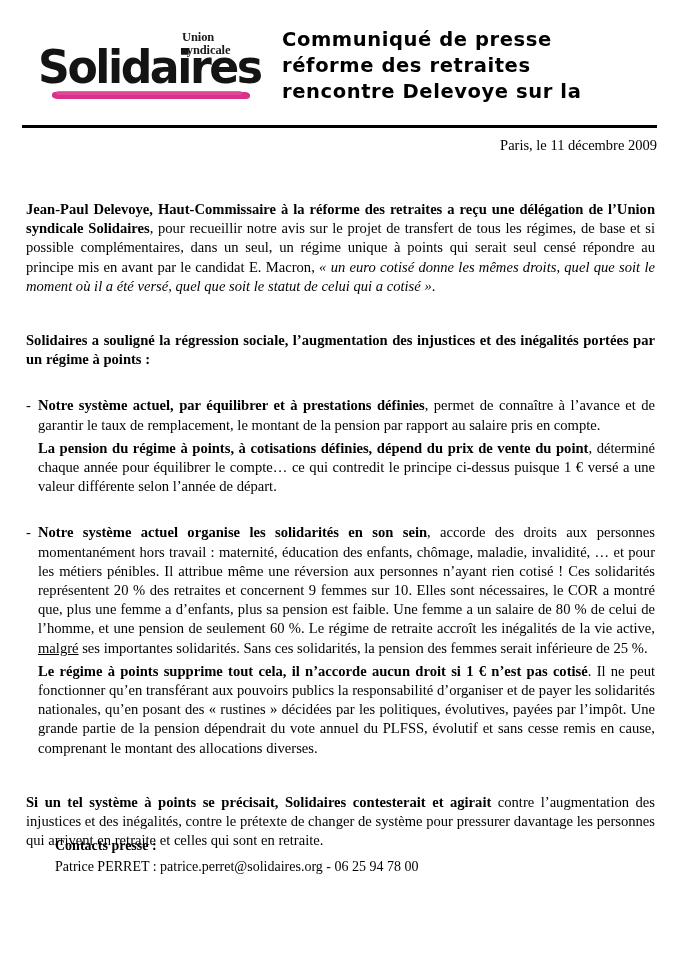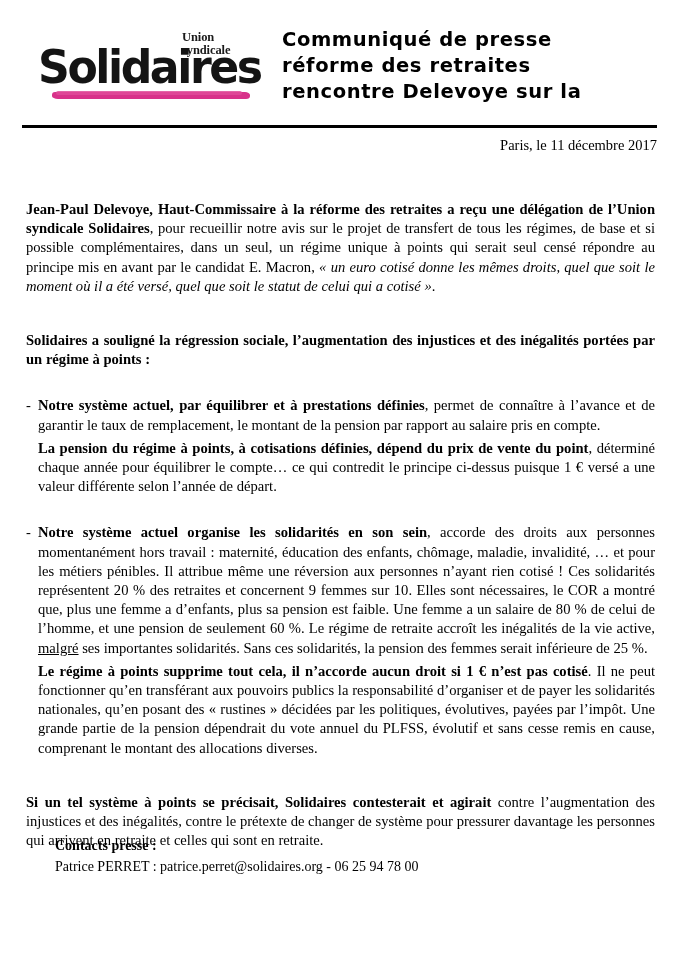--- a/index.html
+++ b/index.html
@@ -192,21 +192,21 @@
       <div class="logo-rule"></div>
     </div>
 
     <div class="title-block">
       <span class="tline">Communiqué de presse</span>
       <span class="tline">réforme des retraites</span>
       <span class="tline">rencontre  Delevoye sur la</span>
     </div>
 
     <div class="head-rule"></div>
-    <div class="dateline">Paris, le 11 décembre 2017</div>
+    <div class="dateline">Paris, le 11 décembre 2009</div>
   </div>
 
   <div class="content">
 
     <p class="lead"><span class="b">Jean-Paul Delevoye, Haut-Commissaire à la réforme des retraites a reçu une délégation de l’Union syndicale Solidaires</span><span>, pour recueillir notre avis sur le projet de transfert de tous les régimes, de base et si possible complémentaires, dans un seul, un régime unique à points qui serait seul censé répondre au principe mis en avant par le candidat E. Macron, </span><span class="q">« un euro cotisé donne les mêmes droits, quel que soit le moment où il a été versé, quel que soit le statut de celui qui a cotisé »</span><span>.</span></p>
 
     <div class="spacer-lg"></div>
 
     <p class="section-head">Solidaires a souligné la régression sociale, l’augmentation des injustices et des inégalités portées par un régime à points :</p>
 

